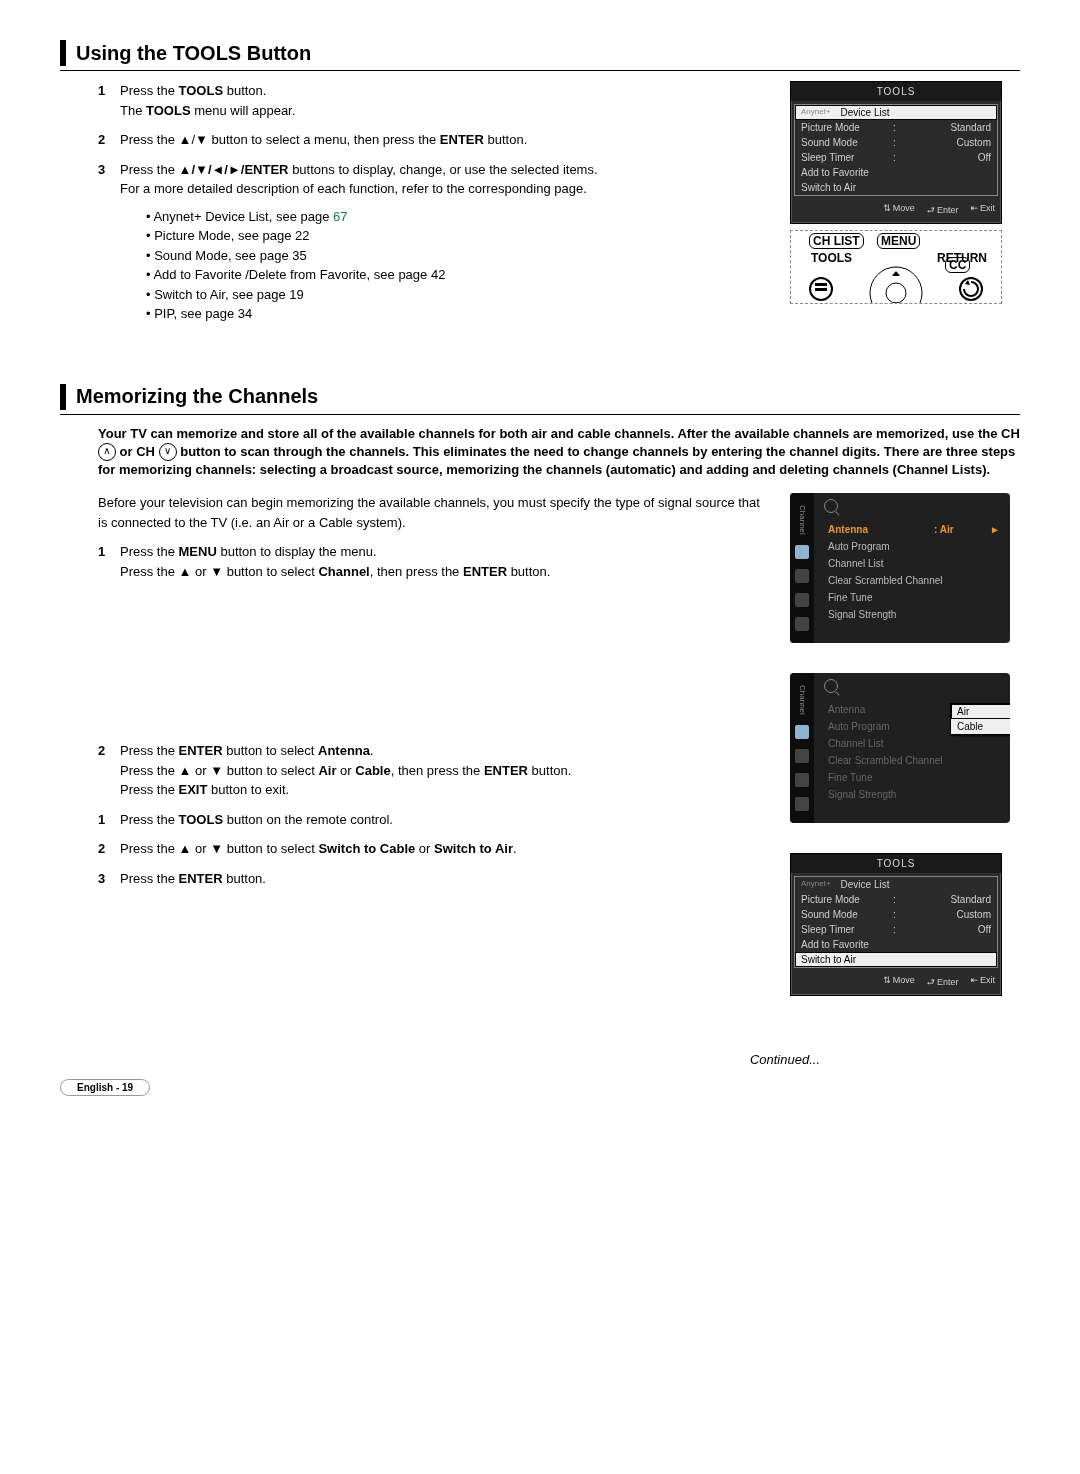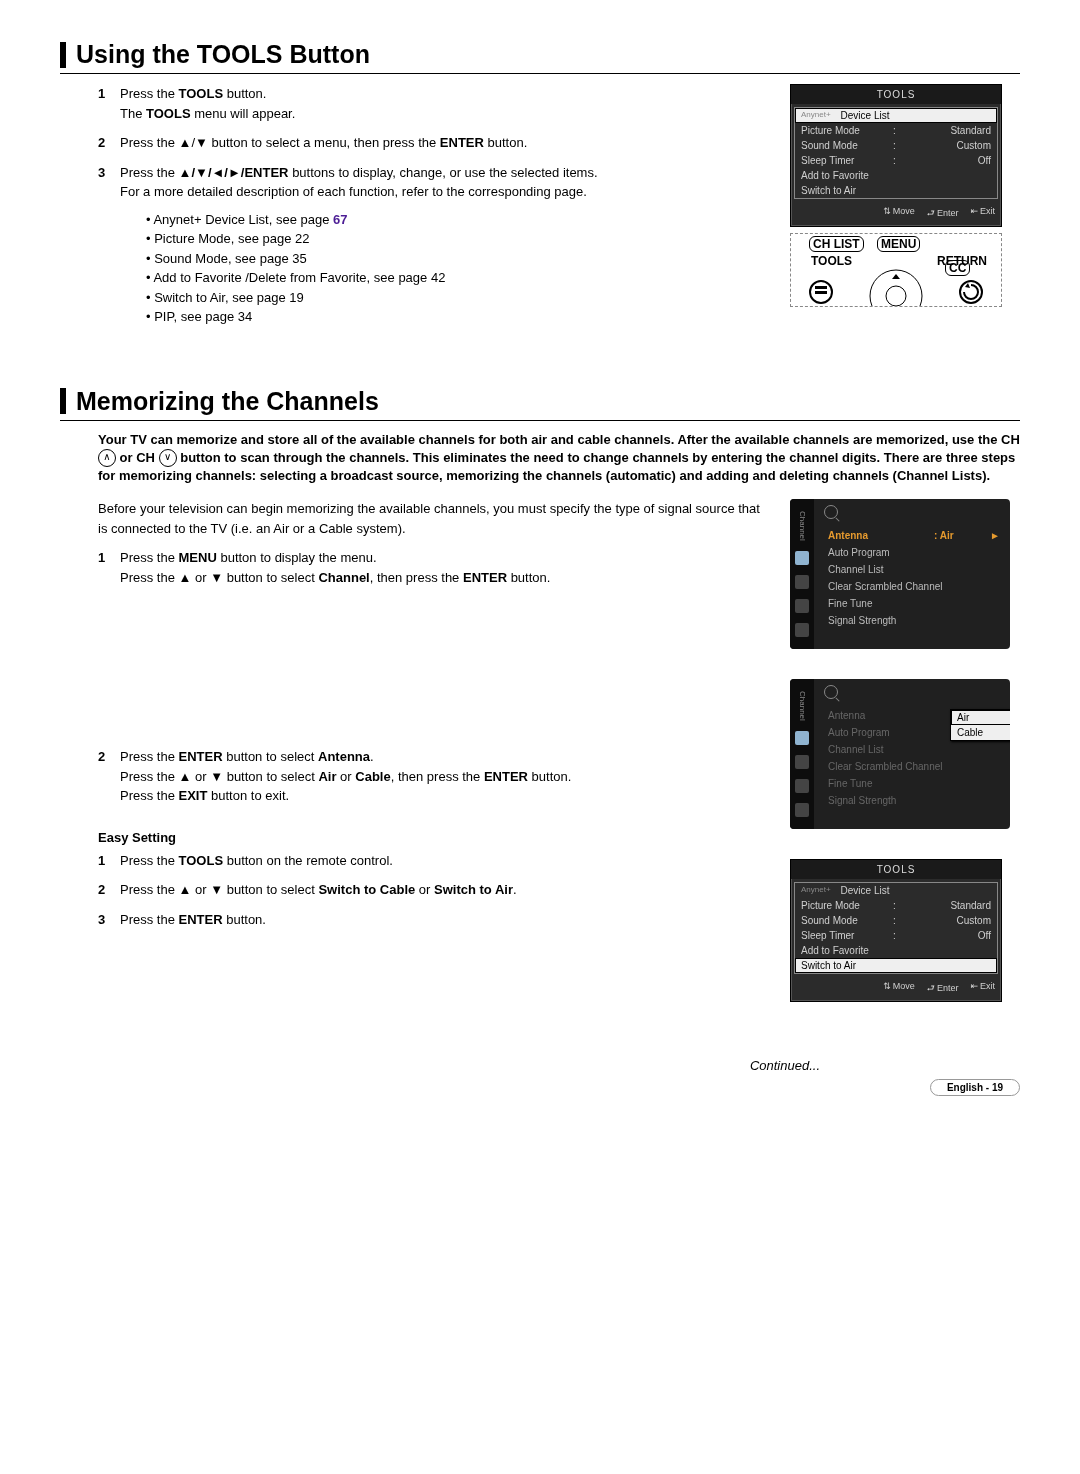--- a/index.html
+++ b/index.html
@@ -20,21 +20,21 @@
     padding-bottom:4px;
     margin-bottom:10px;
   }
   .section-header .bar {
     width:6px;
     height:26px;
     background:#000;
     margin-right:10px;
   }
   .section-header h2 {
-    font-size:25px;
+    font-size:20px;
     font-weight:bold;
     margin:0;
   }
   .intro {
     font-weight:bold;
     padding-left:38px;
     margin-bottom:14px;
     line-height:1.4;
   }
   .intro .ch-icon {
@@ -56,21 +56,21 @@
   }
   .left-col { flex:1; }
   .right-col { width:230px; flex:none; }
   ol.steps { list-style:none; padding:0; margin:0; }
   ol.steps > li { display:flex; margin-bottom:10px; line-height:1.5; }
   ol.steps > li > .num { font-weight:bold; width:22px; flex:none; }
   ol.steps > li > .txt { flex:1; }
   ul.bullets { list-style:none; padding-left:26px; margin:8px 0 0 0; }
   ul.bullets li::before { content:"• "; }
   ul.bullets li { line-height:1.5; }
-  .green { color:#4c1d95;font-weight:bold; }
+  .green { color:#15803d; }
   b { font-weight:bold; }
   .subhead { font-weight:bold; text-decoration:underline; margin:0 0 6px 0; }
   .easy-head { font-weight:bold; margin:24px 0 6px 0; }
   .spacer-large { height:150px; }
 
   
   .osd {
     background:#2b2b2b;
     color:#cfcfcf;
     font-size:10px;
@@ -202,22 +202,22 @@
   .popup-item { padding:2px 6px; }
   .popup-item.sel { outline:1px solid #000; outline-offset:-1px; }
 
   .continued {
     text-align:right;
     font-style:italic;
     padding-right:200px;
     margin-top:10px;
   }
   .page-foot {
-    text-align:right;
-    margin-top:6px;
+    text-align:left;
+    margin-top:12px;
   }
   .page-foot span {
     display:inline-block;
     border:1px solid #999;
     border-radius:10px;
     padding:2px 16px;
     font-size:10px;
     font-weight:bold;
     background:#fff;
   }
@@ -353,21 +353,20 @@
         <li>
             <span class="num">2</span>
           <span class="txt">
             <span>Press the </span><b>ENTER</b><span> button to select </span><b>Antenna</b><span>.</span><br>
             <span>Press the ▲ or ▼ button to select </span><b>Air</b><span> or </span><b>Cable</b><span>, then press the </span><b>ENTER</b><span> button.</span><br>
             <span>Press the </span><b>EXIT</b><span> button to exit.</span>
           </span>
         </li>
       </ol>
 
-      <p class="easy-head">Easy Setting</p>
       <ol class="steps">
         <li>
             <span class="num">1</span>
           <span class="txt">
             <span>Press the </span><b>TOOLS</b><span> button on the remote control.</span>
           </span>
           </li>
         <li>
             <span class="num">2</span>
           <span class="txt">

